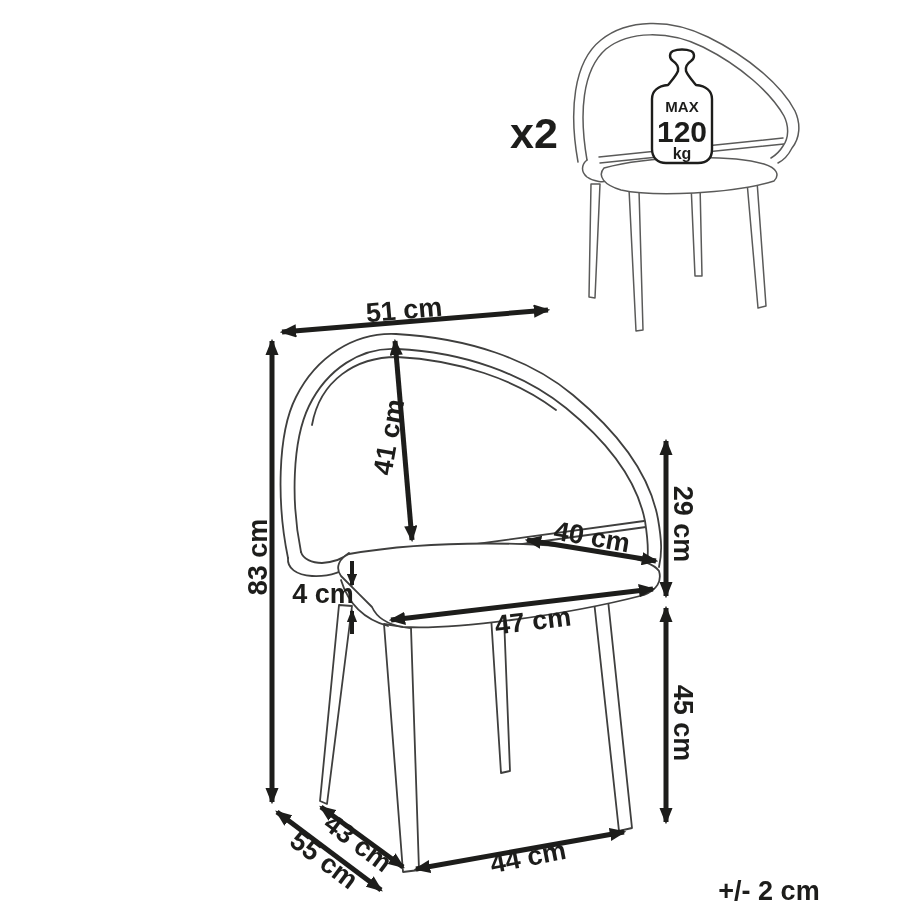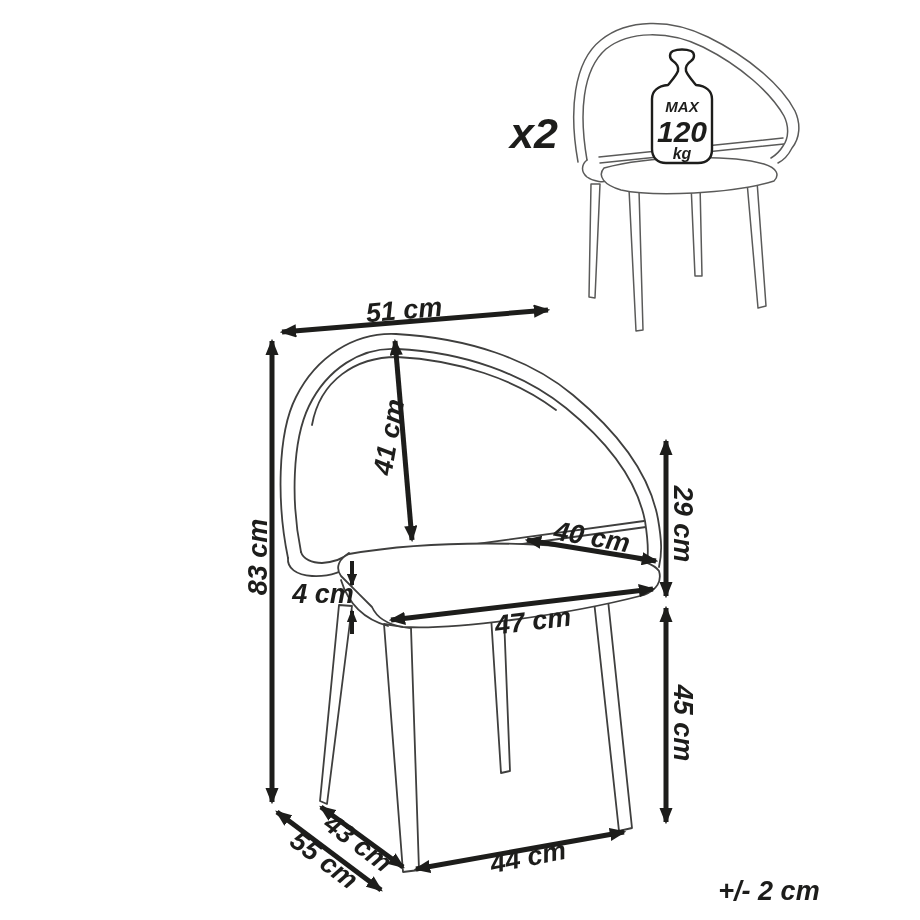--- a/index.html
+++ b/index.html
@@ -1,16 +1,16 @@
 <!DOCTYPE html>
 <html><head>
 <meta charset="utf-8">
 <style>
   html,body{margin:0;padding:0;background:#ffffff;}
-  .stage{position:relative;width:920px;height:920px;background:#ffffff;overflow:hidden;font-style:italic;}
+  .stage{position:relative;width:920px;height:920px;background:#ffffff;overflow:hidden;}
   svg{display:block;}
   .lbl{
     font-family:"Liberation Sans",sans-serif;
     font-weight:700;
     font-size:27px;
     fill:#1d1d1b;
     text-anchor:middle;
     dominant-baseline:central;
   }
   .lbl-qty{font-size:43px;}

